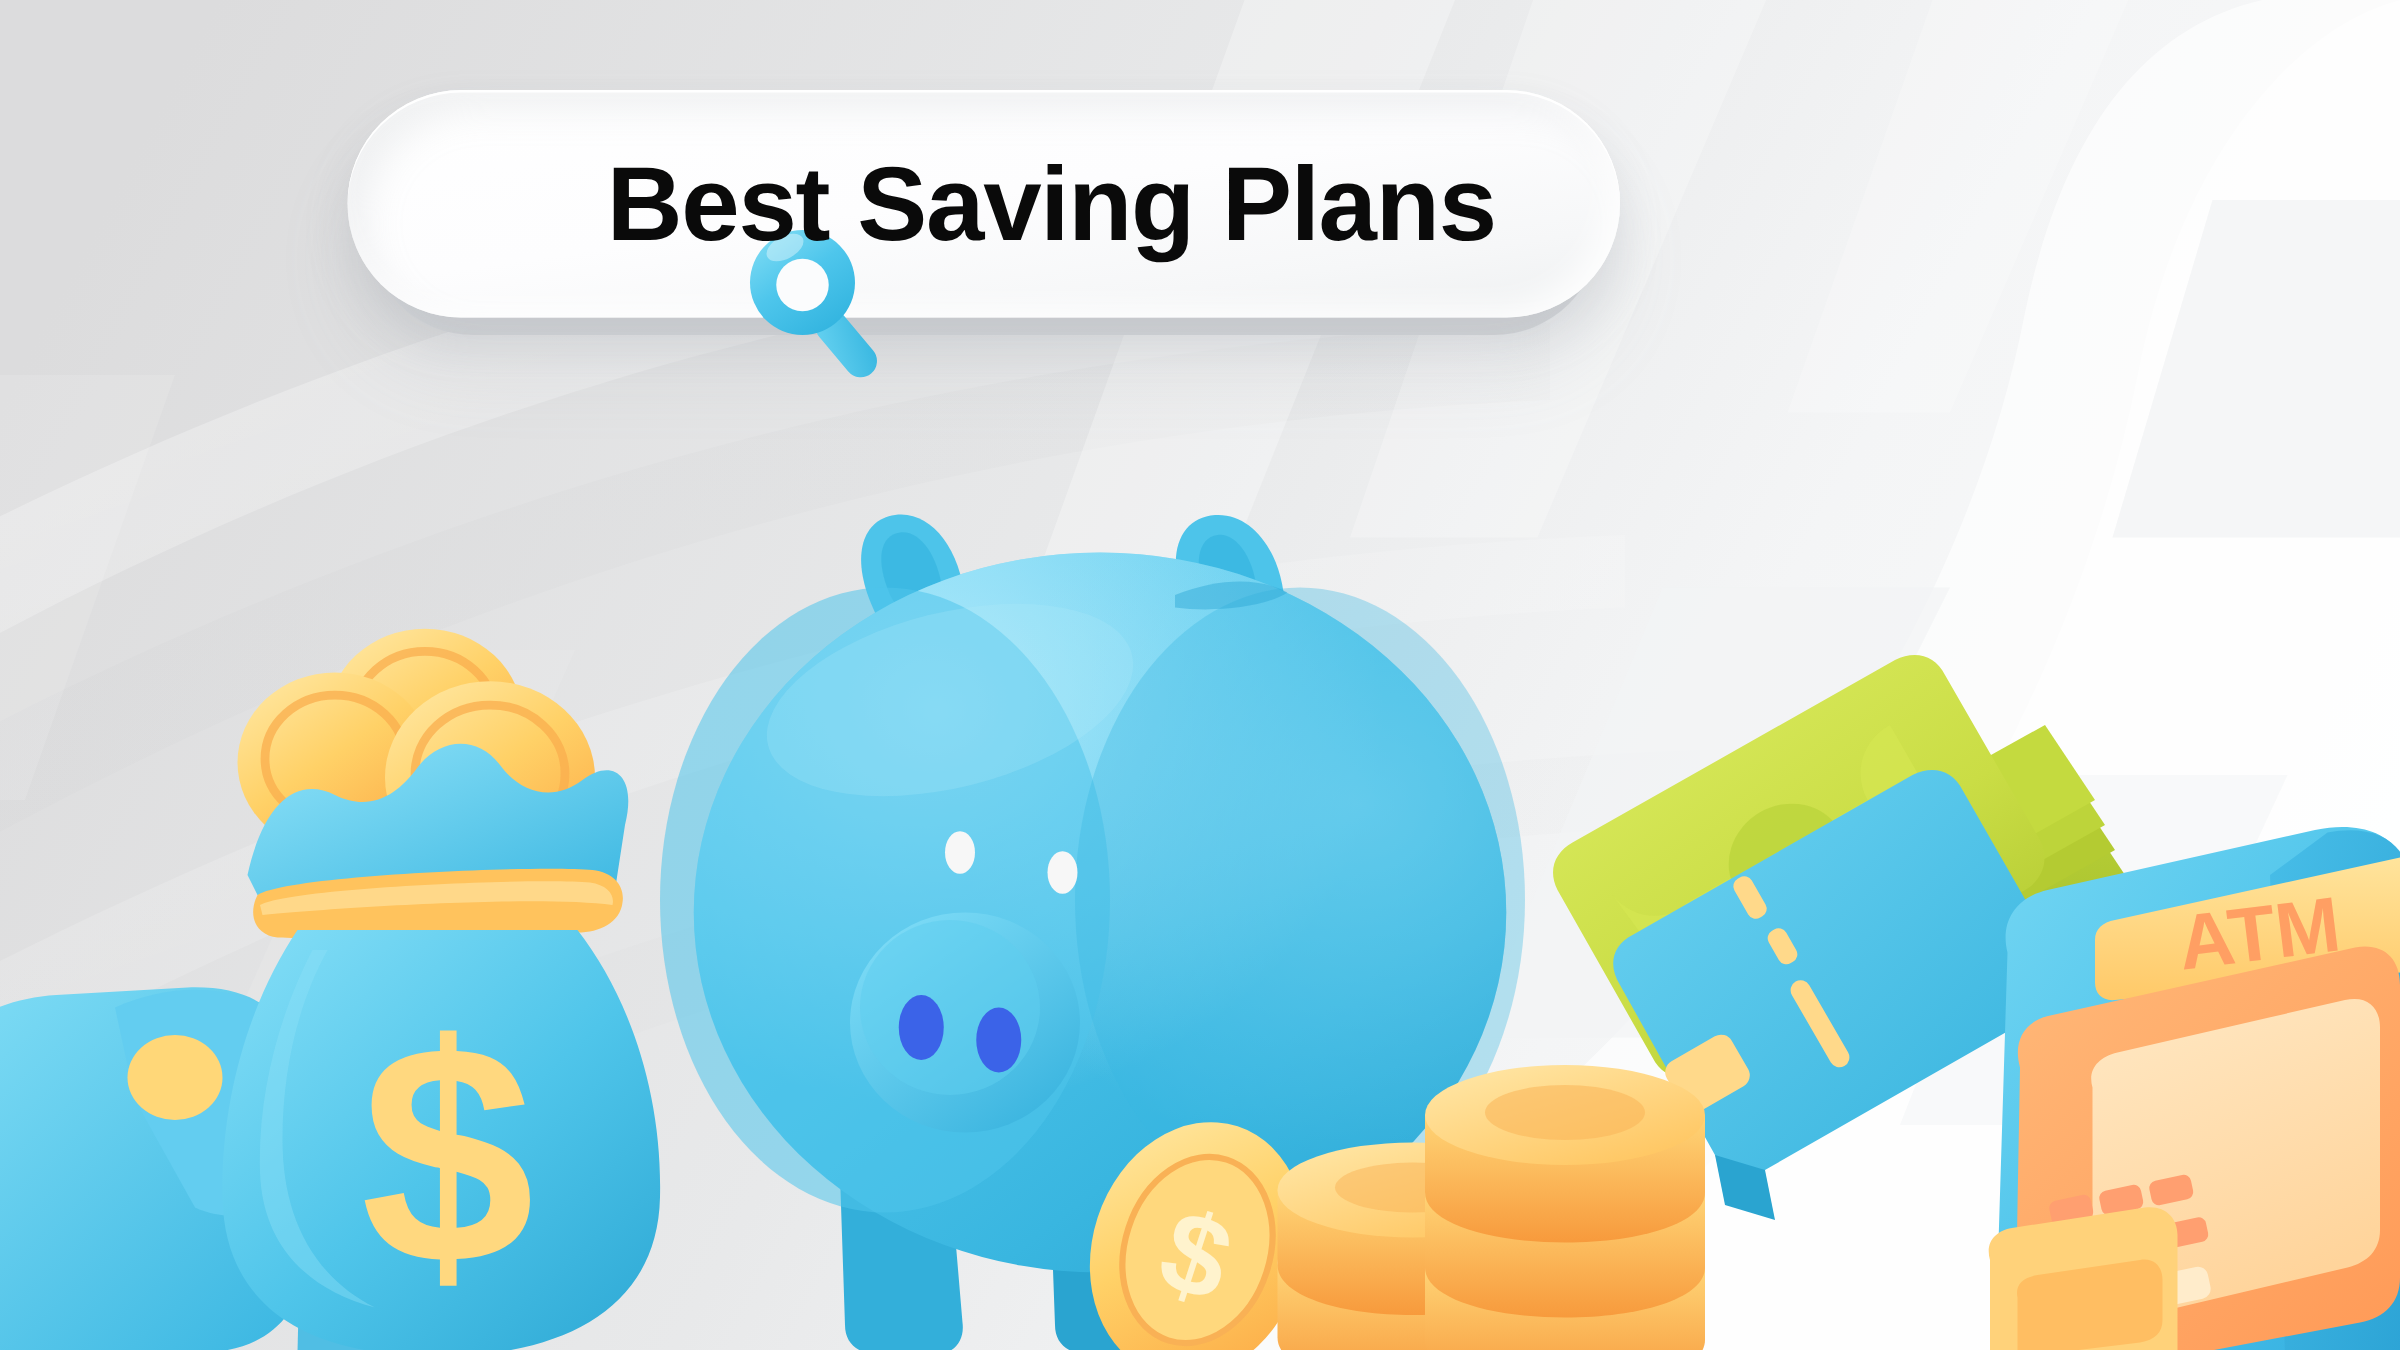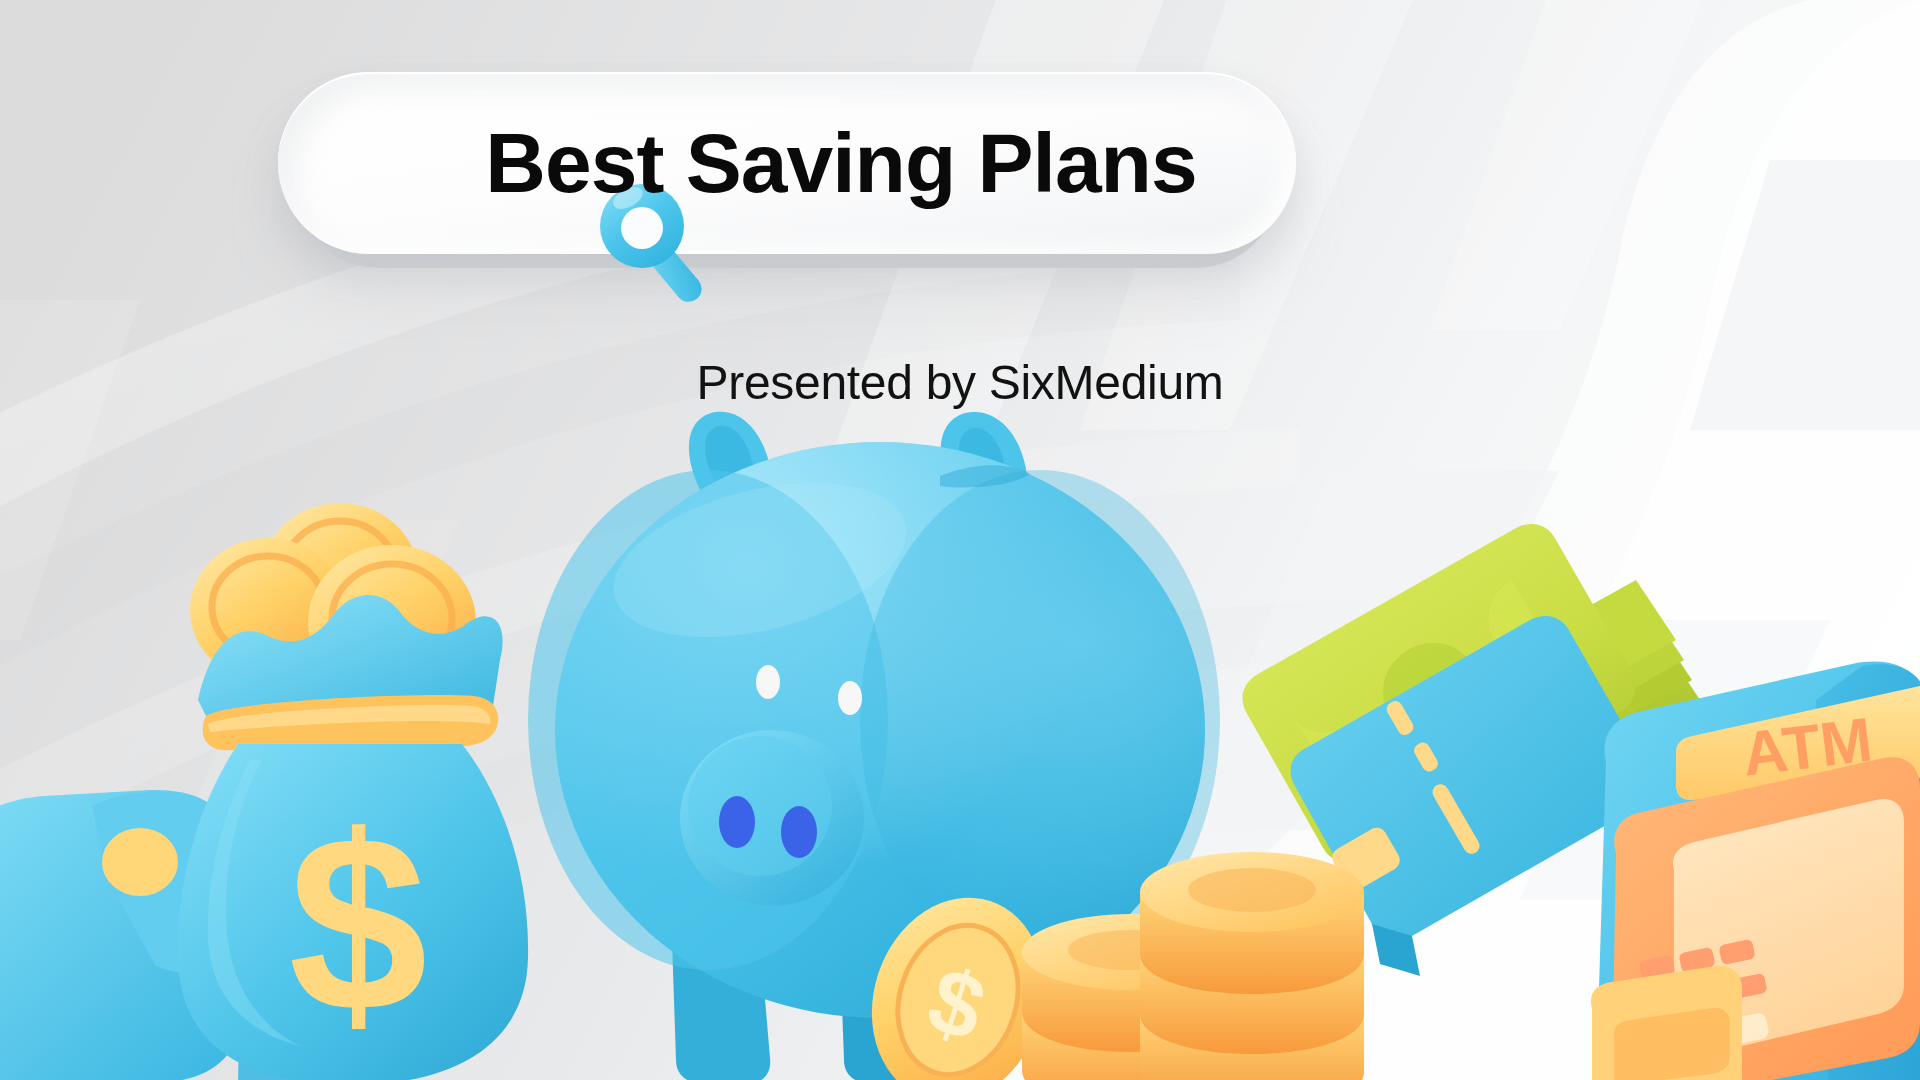--- a/index.html
+++ b/index.html
@@ -136,21 +136,20 @@
       <circle cx="52" cy="52" r="21" fill="#fbfcfd"></circle>
 
       <path d="M31,47 A21,21 0 0 1 73,47 A21,21 0 0 0 31,47 Z" fill="url(#magInner)" opacity="0.8"></path>
 
       <ellipse cx="38" cy="22" rx="16" ry="9" fill="#ffffff" opacity="0.38" transform="rotate(-28 38 22)"></ellipse>
     </svg>
 
     <div class="title">Best Saving Plans</div>
   </div>
 
-  <div class="subtitle">Presented by SixMedium</div>
 
   <svg class="illus" width="1920" height="1080" viewBox="0 0 1920 1080">
     <defs>
 
       <linearGradient id="pigBody" x1="0.15" y1="0.1" x2="0.9" y2="0.95">
         <stop offset="0" stop-color="#6fd4f2"></stop>
         <stop offset="0.35" stop-color="#4ec4ea"></stop>
         <stop offset="0.72" stop-color="#39b6e0"></stop>
         <stop offset="1" stop-color="#2ba5d2"></stop>
       </linearGradient>

